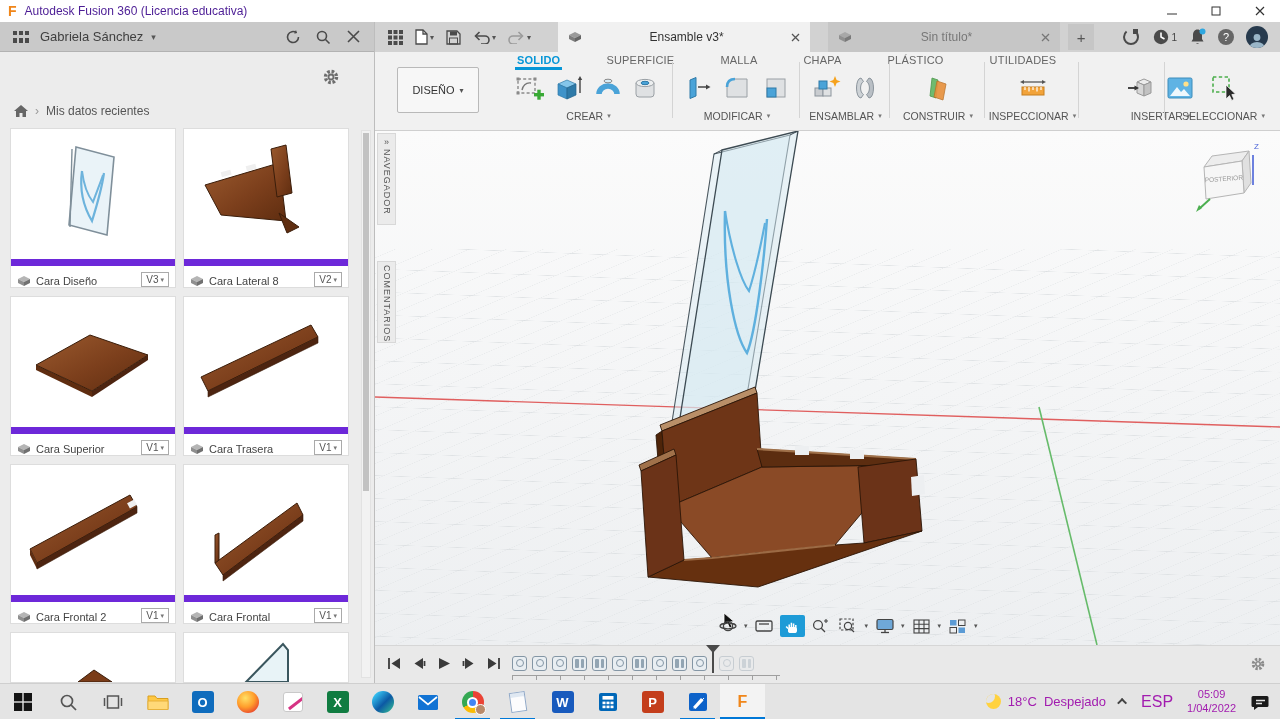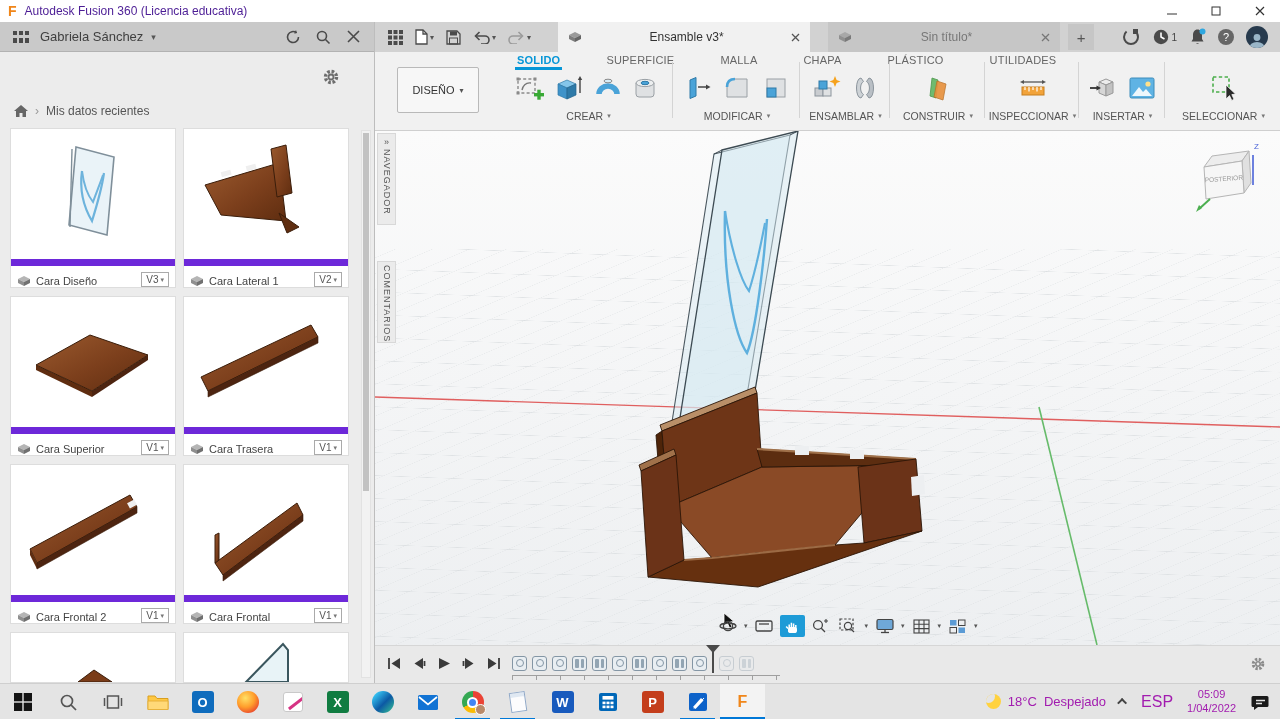--- a/index.html
+++ b/index.html
@@ -258,21 +258,21 @@
             </svg>
         </div>
         <div class="cfoot">
           <span>
               <svg width="14" height="12">
                 <polygon points="7,1 13,4 7,7 1,4" fill="#b5b5b5"></polygon>
                 <polygon points="1,4 7,7 7,11 1,8" fill="#8f8f8f"></polygon>
                 <polygon points="13,4 7,7 7,11 13,8" fill="#707070"></polygon>
               </svg>
             </span>
-          <span class="cname">Cara Lateral 1</span>
+          <span class="cname">Cara Lateral 8</span>
           <span class="chip">
               <span>V2</span>
               <span class="caret">▾</span>
             </span>
         </div>
       </div>
 
       <div class="card">
         <div class="thumb">
           <svg width="150" height="118">
@@ -639,21 +639,21 @@
             </svg>
         </span>
       </div>
       <div class="glabel">
           <span>INSPECCIONAR</span>
           <span class="caret">▾</span>
         </div>
     </div>
     <span class="gsep" style="left:703px"></span>
 
-    <div class="grp" style="left:706px;width:83px">
+    <div class="grp" style="left:744px;width:83px">
       <div class="icons">
         <span class="bigbtn">
           <svg width="28" height="26">
               <polygon points="10,7 17,4 24,7 17,10" fill="#ececec" stroke="#999"></polygon>
               <polygon points="10,7 17,10 17,21 10,18" fill="#d6d6d6" stroke="#999"></polygon>
               <polygon points="24,7 17,10 17,21 24,18" fill="#c2c2c2" stroke="#999"></polygon>
               <line x1="1" y1="13" x2="9" y2="13" stroke="#333" stroke-width="1.8"></line>
               <polygon points="12,13 7.5,10.4 7.5,15.6" fill="#333"></polygon>
             </svg>
         </span>

